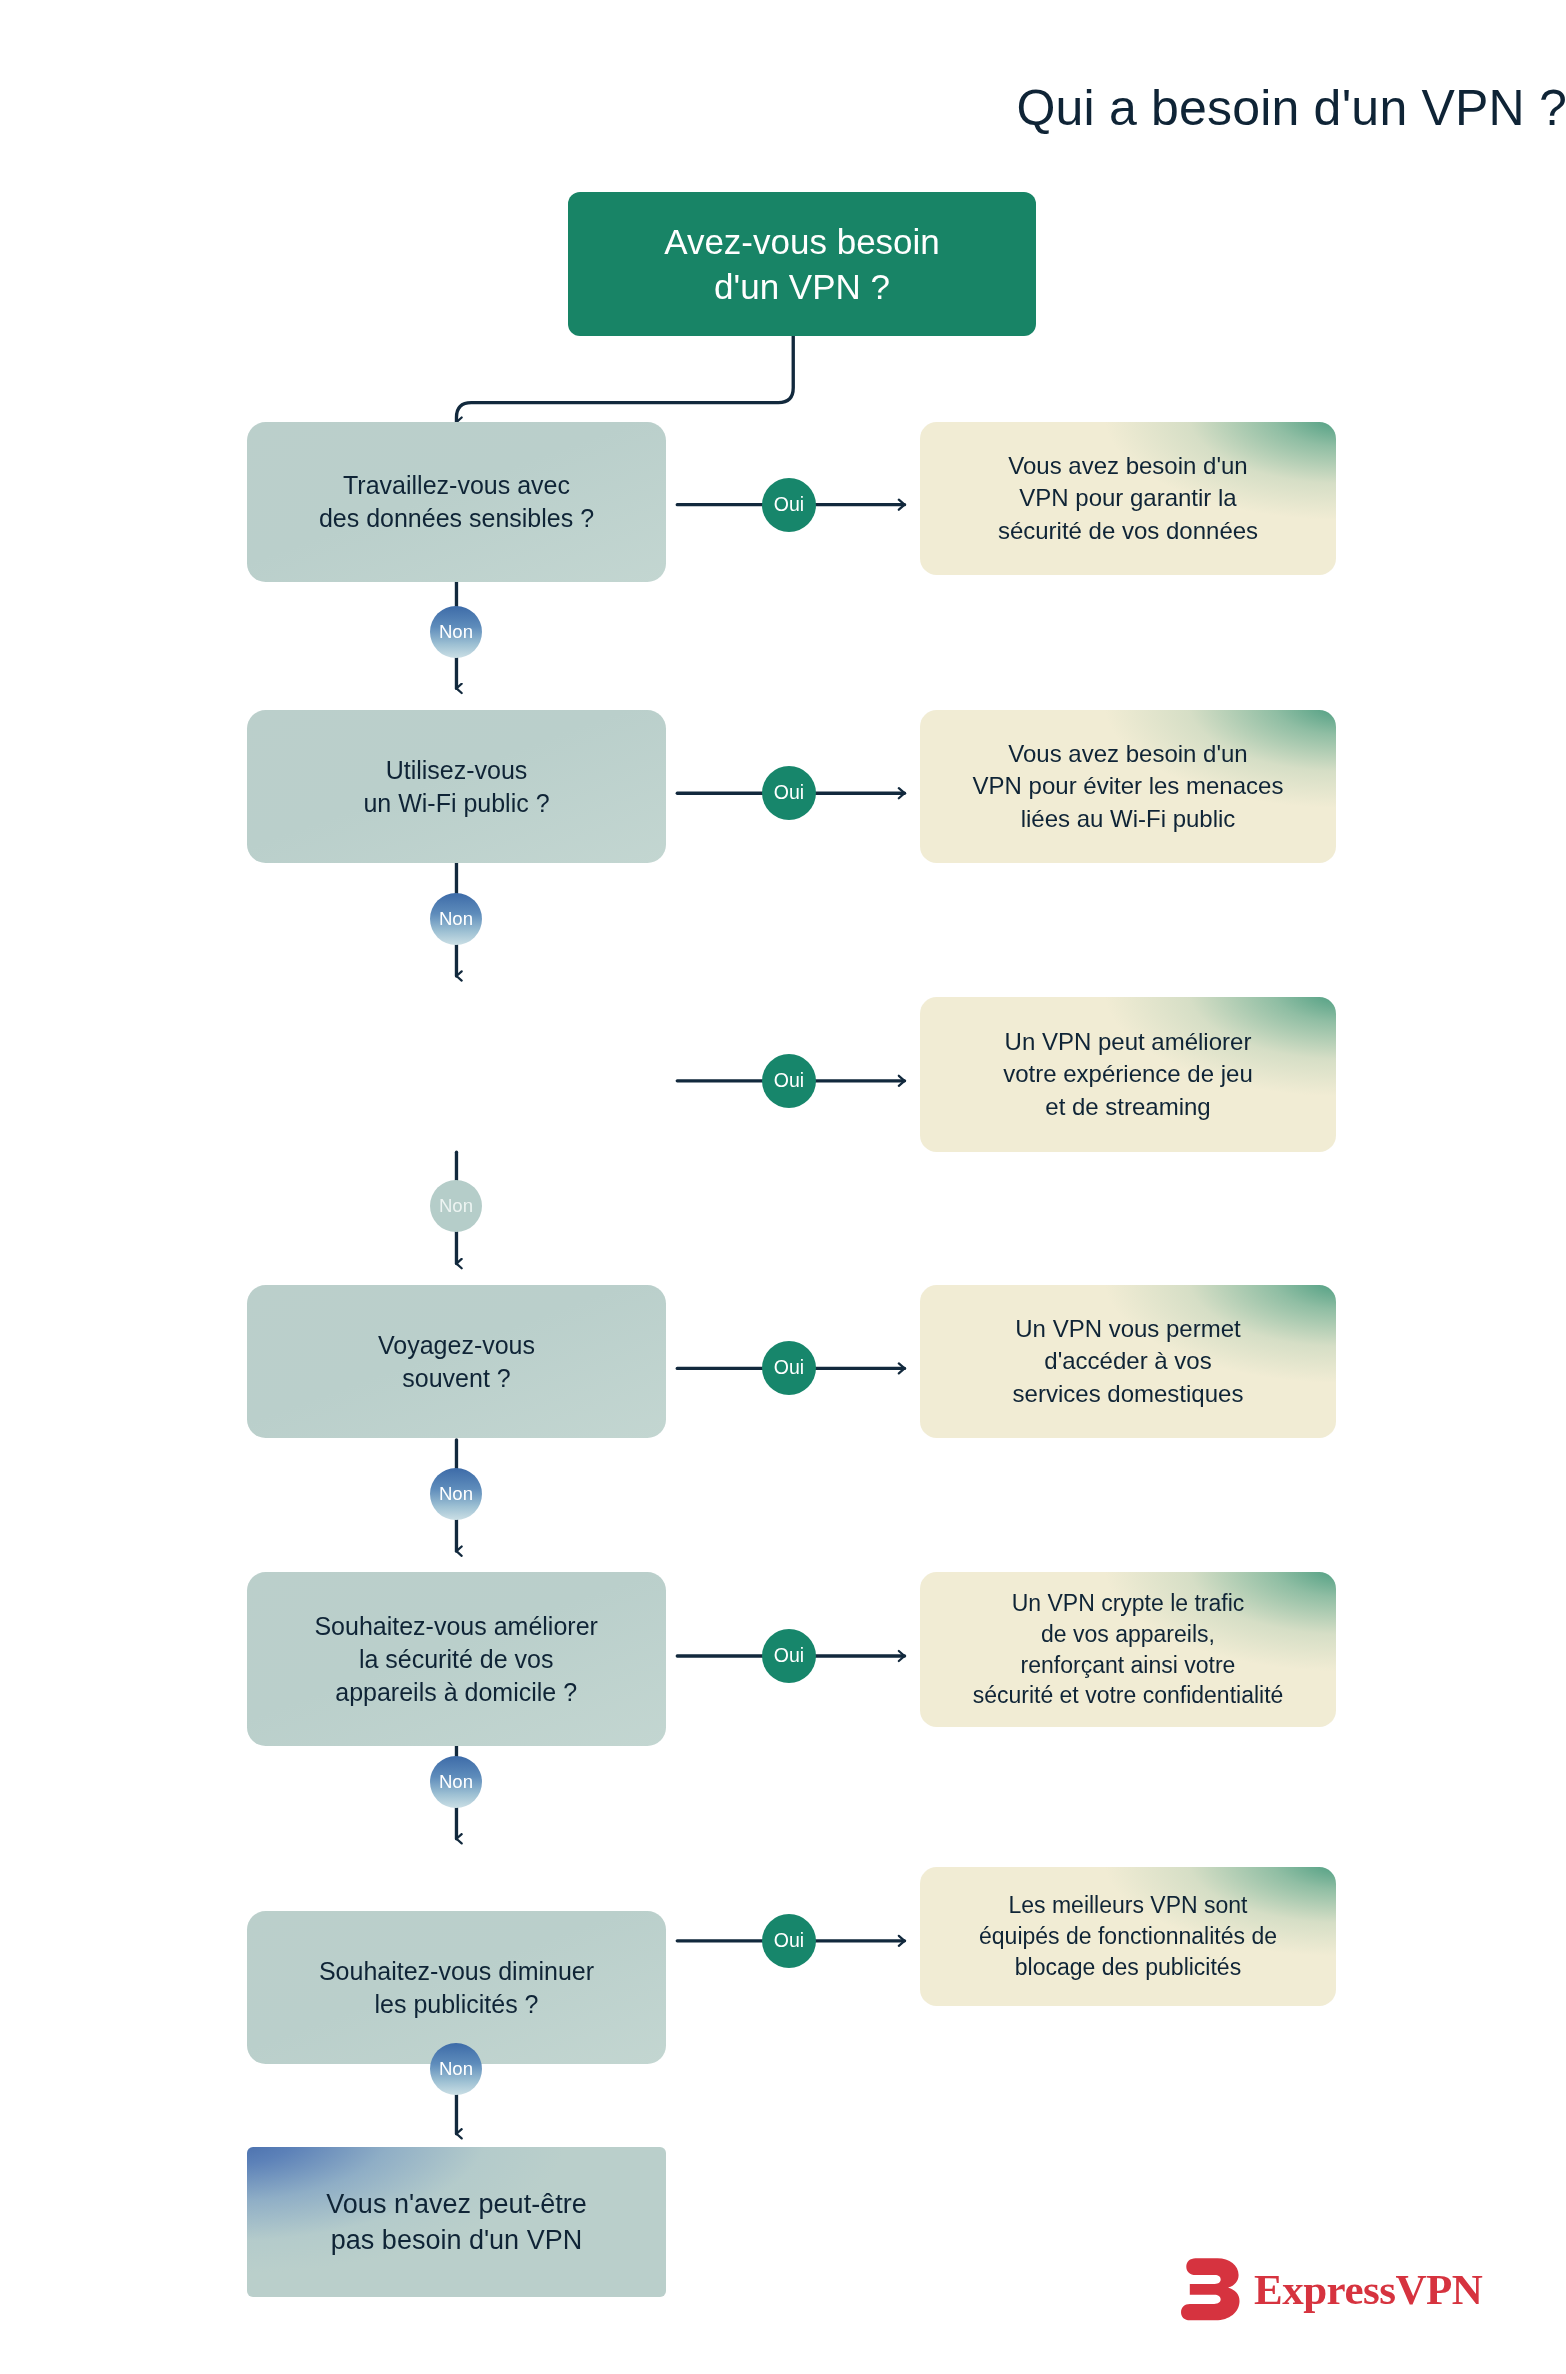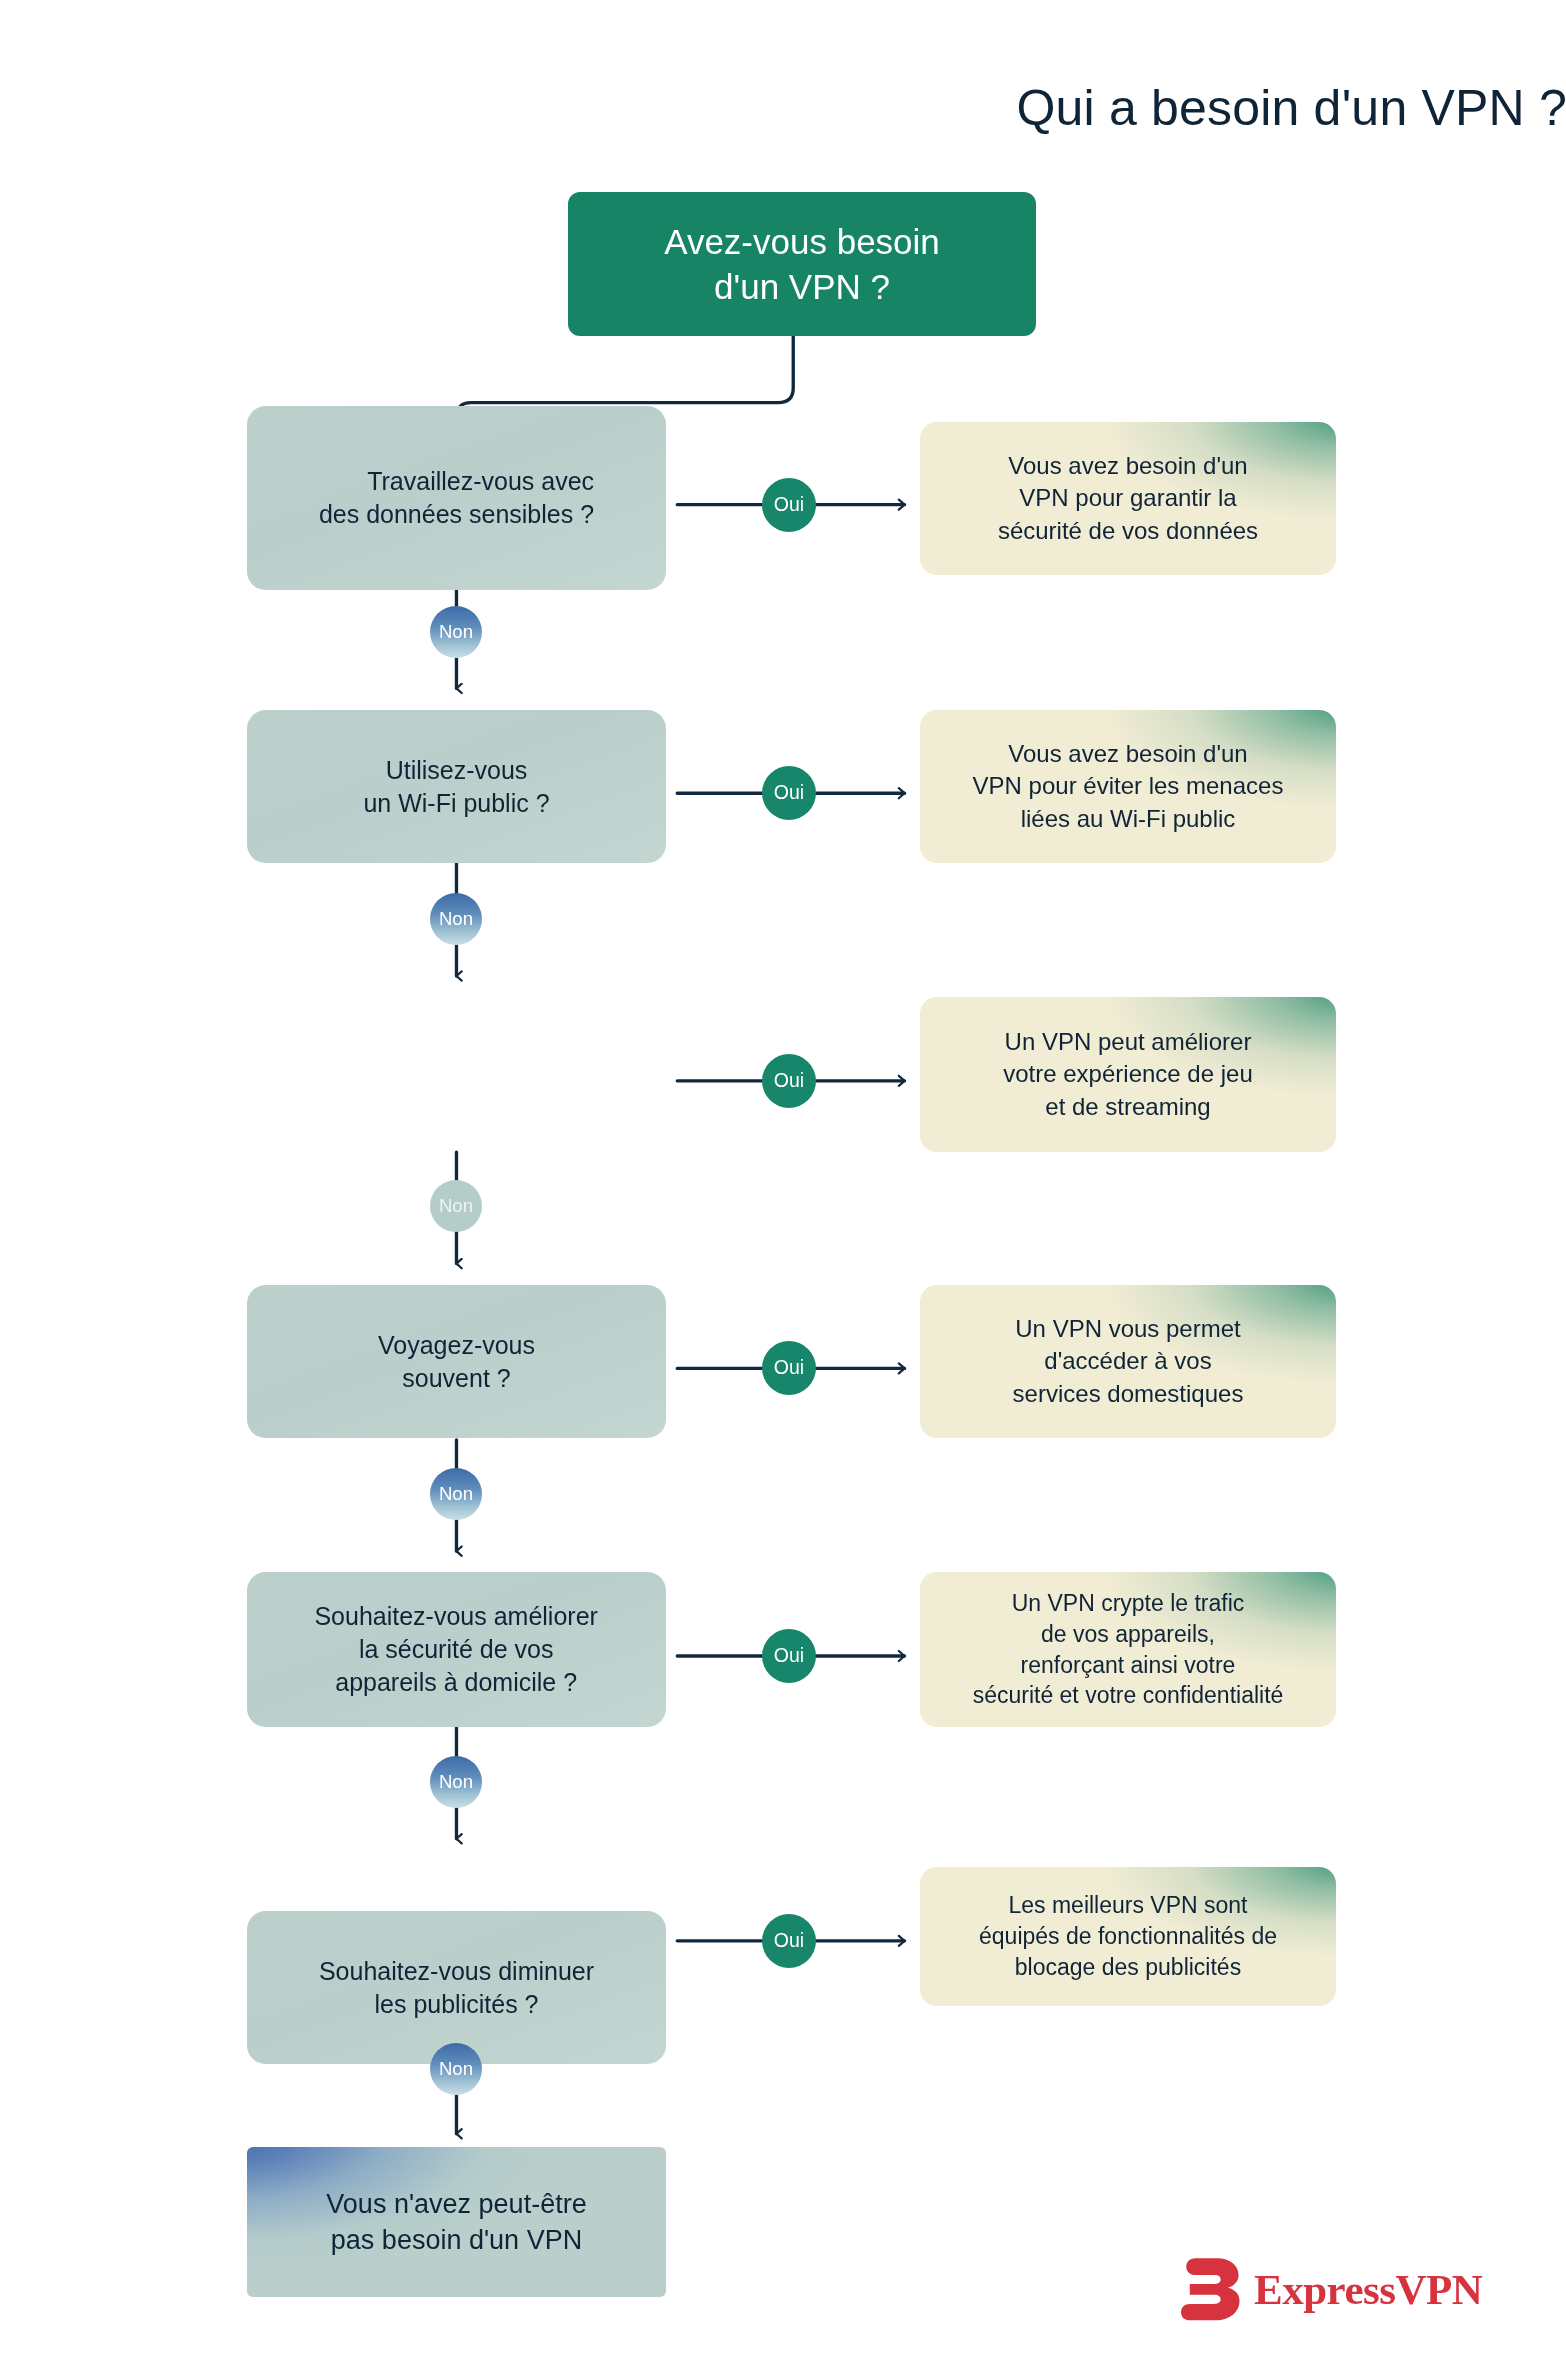--- a/index.html
+++ b/index.html
@@ -221,21 +221,21 @@
 
   <div class="title">Qui a besoin d'un VPN ?</div>
 
   <div class="start-box">
     <div>
       <div>Avez-vous besoin</div>
       <div>d'un VPN ?</div>
     </div>
   </div>
 
-  <div class="q-box" style="top:406px;height:184px;text-align:right;">
+  <div class="q-box" style="top:422px;height:160px;">
     <div>
       <div>Travaillez-vous avec</div>
       <div>des données sensibles ?</div>
     </div>
   </div>
   <div class="badge badge-oui" style="left:762px;top:478px;">Oui</div>
   <div class="a-box" style="top:422px;height:153px;">
     <div>
       <div>Vous avez besoin d'un</div>
       <div>VPN pour garantir la</div>
@@ -279,21 +279,21 @@
   <div class="badge badge-oui" style="left:762px;top:1341px;">Oui</div>
   <div class="a-box" style="top:1285px;height:153px;">
     <div>
       <div>Un VPN vous permet</div>
       <div>d'accéder à vos</div>
       <div>services domestiques</div>
     </div>
   </div>
   <div class="badge badge-non non-blue" style="left:430px;top:1468px;">Non</div>
 
-  <div class="q-box" style="top:1572px;height:155px;padding-left:16px;">
+  <div class="q-box" style="top:1572px;height:174px;padding-left:16px;">
     <div>
       <div>Souhaitez-vous améliorer</div>
       <div>la sécurité de vos</div>
       <div>appareils à domicile ?</div>
     </div>
   </div>
   <div class="badge badge-oui" style="left:762px;top:1629px;">Oui</div>
   <div class="a-box" style="top:1572px;height:155px;font-size:23px;">
     <div>
       <div>Un VPN crypte le trafic</div>

